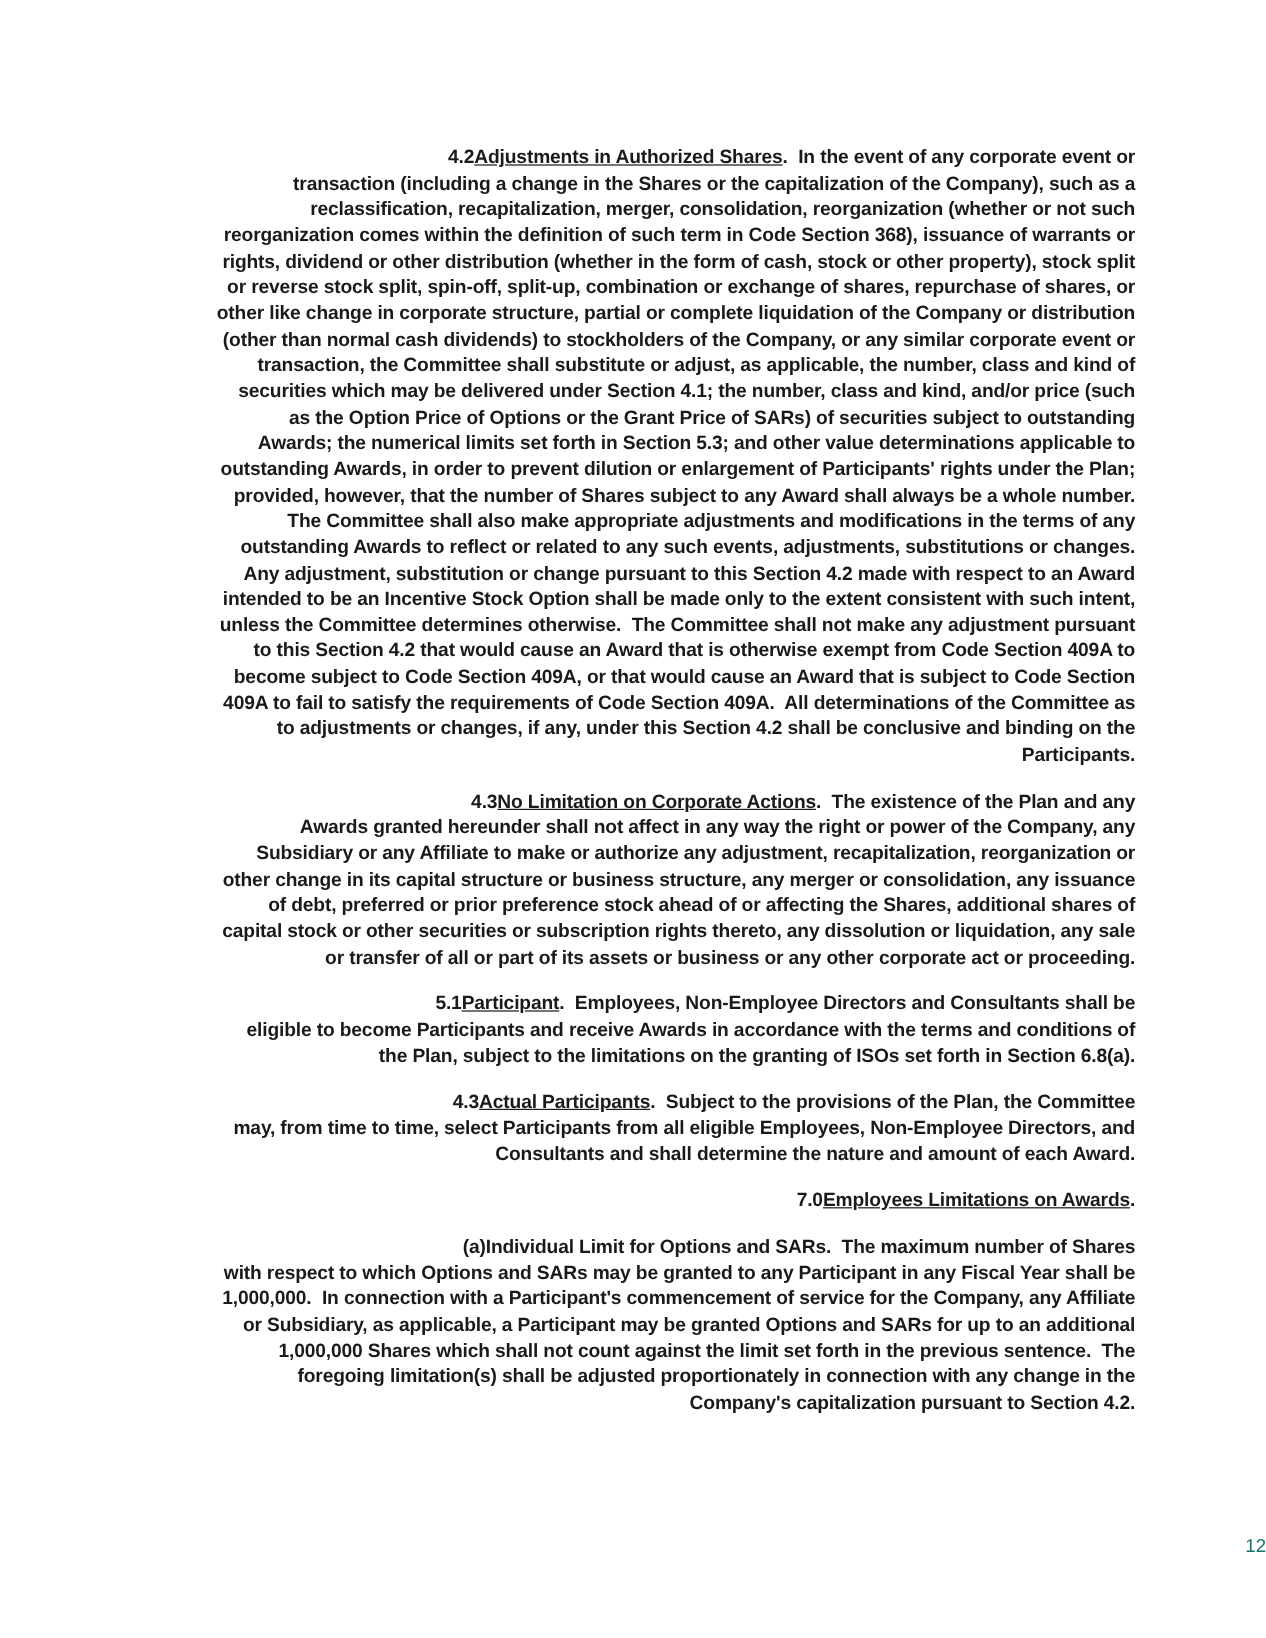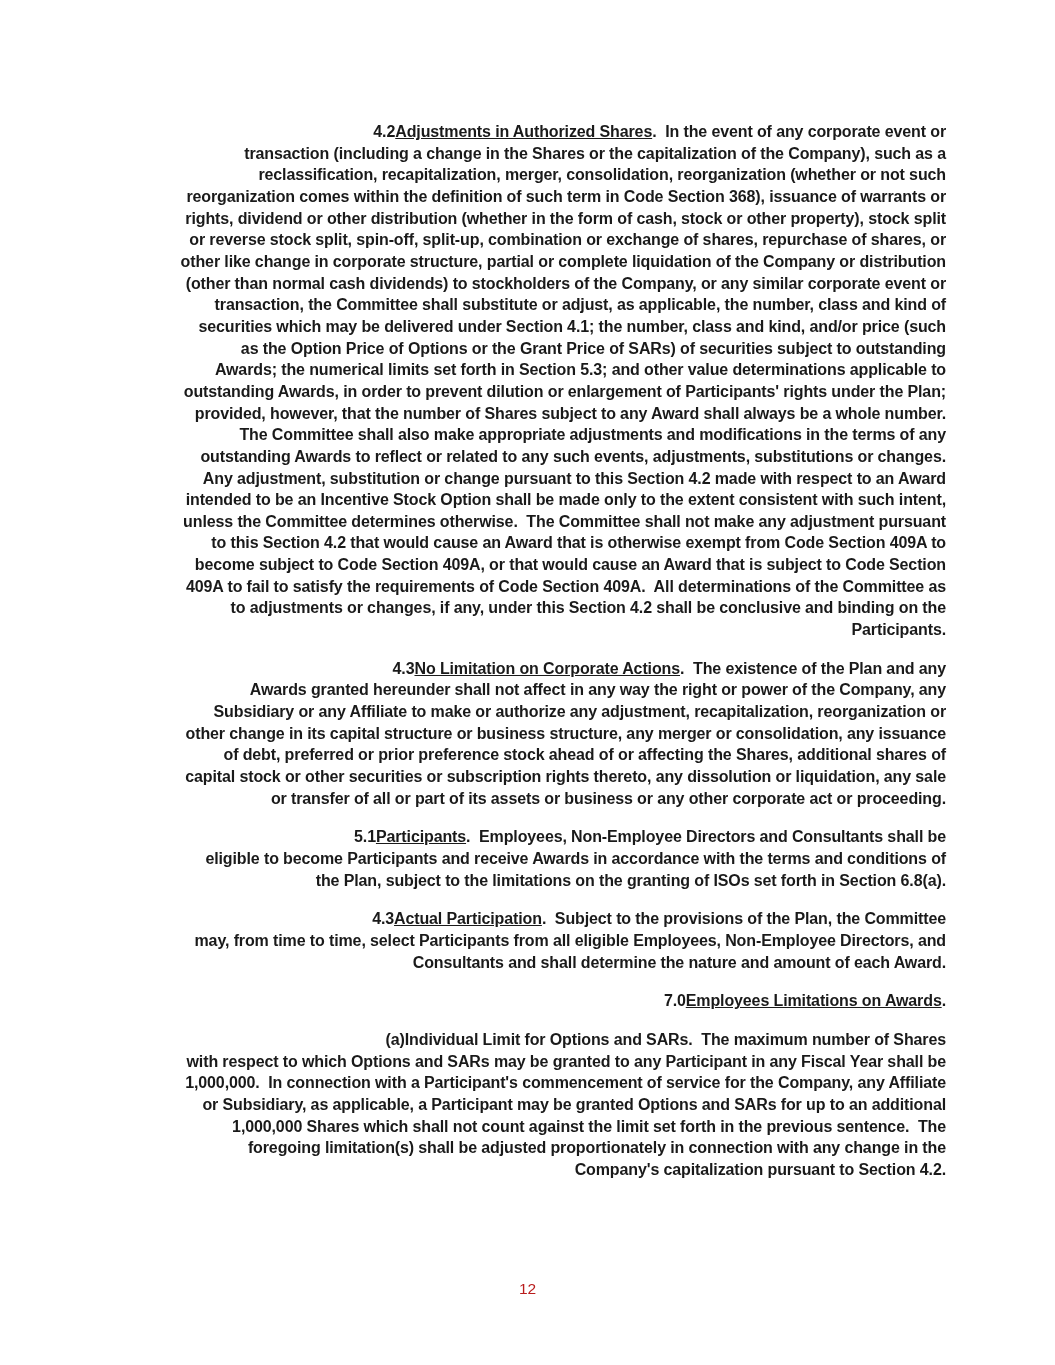--- a/index.html
+++ b/index.html
@@ -42,33 +42,33 @@
   .num {
     display: inline-block;
     width: 66px;
     text-indent: 0;
   }
   .footer {
     position: absolute;
     top: 1280px;
     left: 0;
     width: 100%;
-    text-align: center;
+    text-align: right;
     font-size: 15.5px;
-    color: #b91c1c;
+    color: #0f766e;
   }
 </style>
 </head>
 <body>
 
 <div class="page">
   <div class="content">
       <p class="para"><span class="num">4.2</span><span class="u">Adjustments in Authorized Shares</span><span>.  In the event of any corporate event or transaction (including a change in the Shares or the capitalization of the Company), such as a reclassification, recapitalization, merger, consolidation, reorganization (whether or not such reorganization comes within the definition of such term in Code Section 368), issuance of warrants or rights, dividend or other distribution (whether in the form of cash, stock or other property), stock split or reverse stock split, spin-off, split-up, combination or exchange of shares, repurchase of shares, or other like change in corporate structure, partial or complete liquidation of the Company or distribution (other than normal cash dividends) to stockholders of the Company, or any similar corporate event or transaction, the Committee shall substitute or adjust, as applicable, the number, class and kind of securities which may be delivered under Section 4.1; the number, class and kind, and/or price (such as the Option Price of Options or the Grant Price of SARs) of securities subject to outstanding Awards; the numerical limits set forth in Section 5.3; and other value determinations applicable to outstanding Awards, in order to prevent dilution or enlargement of Participants' rights under the Plan; provided, however, that the number of Shares subject to any Award shall always be a whole number.  The Committee shall also make appropriate adjustments and modifications in the terms of any outstanding Awards to reflect or related to any such events, adjustments, substitutions or changes.  Any adjustment, substitution or change pursuant to this Section 4.2 made with respect to an Award intended to be an Incentive Stock Option shall be made only to the extent consistent with such intent, unless the Committee determines otherwise.  The Committee shall not make any adjustment pursuant to this Section 4.2 that would cause an Award that is otherwise exempt from Code Section 409A to become subject to Code Section 409A, or that would cause an Award that is subject to Code Section 409A to fail to satisfy the requirements of Code Section 409A.  All determinations of the Committee as to adjustments or changes, if any, under this Section 4.2 shall be conclusive and binding on the Participants.</span></p>
       <p class="para"><span class="num">4.3</span><span class="u">No Limitation on Corporate Actions</span><span>.  The existence of the Plan and any Awards granted hereunder shall not affect in any way the right or power of the Company, any Subsidiary or any Affiliate to make or authorize any adjustment, recapitalization, reorganization or other change in its capital structure or business structure, any merger or consolidation, any issuance of debt, preferred or prior preference stock ahead of or affecting the Shares, additional shares of capital stock or other securities or subscription rights thereto, any dissolution or liquidation, any sale or transfer of all or part of its assets or business or any other corporate act or proceeding.</span></p>
       <p class="para center"><span class="bold"></span></p>
       <p class="para center"><span class="bold u"></span></p>
-      <p class="para"><span class="num">5.1</span><span class="u">Participants</span><span>.  Employees, Non-Employee Directors and Consultants shall be eligible to become Participants and receive Awards in accordance with the terms and conditions of the Plan, subject to the limitations on the granting of ISOs set forth in Section 6.8(a).</span></p>
-      <p class="para"><span class="num">4.3</span><span class="u">Actual Participation</span><span>.  Subject to the provisions of the Plan, the Committee may, from time to time, select Participants from all eligible Employees, Non-Employee Directors, and Consultants and shall determine the nature and amount of each Award.</span></p>
+      <p class="para"><span class="num">5.1</span><span class="u">Participant</span><span>.  Employees, Non-Employee Directors and Consultants shall be eligible to become Participants and receive Awards in accordance with the terms and conditions of the Plan, subject to the limitations on the granting of ISOs set forth in Section 6.8(a).</span></p>
+      <p class="para"><span class="num">4.3</span><span class="u">Actual Participants</span><span>.  Subject to the provisions of the Plan, the Committee may, from time to time, select Participants from all eligible Employees, Non-Employee Directors, and Consultants and shall determine the nature and amount of each Award.</span></p>
       <p class="para"><span class="num">7.0</span><span class="u">Employees Limitations on Awards</span><span>.</span></p>
       <p class="para"><span class="num">(a)</span><span>Individual Limit for Options and SARs.  The maximum number of Shares with respect to which Options and SARs may be granted to any Participant in any Fiscal Year shall be 1,000,000.  In connection with a Participant's commencement of service for the Company, any Affiliate or Subsidiary, as applicable, a Participant may be granted Options and SARs for up to an additional 1,000,000 Shares which shall not count against the limit set forth in the previous sentence.  The foregoing limitation(s) shall be adjusted proportionately in connection with any change in the Company's capitalization pursuant to Section 4.2.</span></p>
     </div>
   <div class="footer"><span>12</span></div>
 </div>
 
 </body></html>

